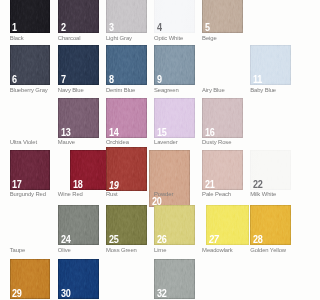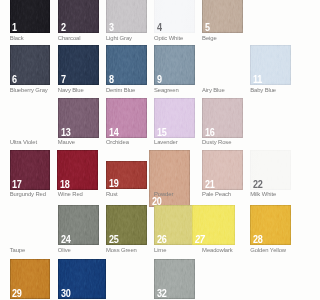--- a/index.html
+++ b/index.html
@@ -193,31 +193,31 @@
     <div class="cell" style="left: 9.7px; top: 149.7px; width: 40.8px; height: 40px;">
       <div class="sw" style="background: rgb(108, 38, 60); box-shadow: rgb(85, 30, 47) 0px 0px 0px 0.85px inset, rgb(92, 32, 51) 0px -1px 1.3px inset;">
         <svg class="tex">
           <rect width="100%" height="100%" filter="url(#fabric)"></rect>
         </svg>
         <div class="vig" style="background: linear-gradient(101deg, rgba(0, 0, 0, 0.03) 0%, rgba(255, 255, 255, 0.02) 44%, rgba(0, 0, 0, 0.027) 100%);"></div>
       </div>
       <div class="num" style="color: rgb(255, 255, 255);">17</div>
     </div>
     <div class="lbl" style="left: 9.7px; top: 192.2px; color: rgb(124, 124, 124);">Burgundy Red</div>
-    <div class="cell" style="left: 57px; top: 149.7px; width: 40.8px; height: 40px;">
+    <div class="cell" style="left: 70px; top: 149.7px; width: 40.8px; height: 40px;">
       <div class="sw" style="background: rgb(142, 25, 44); box-shadow: rgb(112, 20, 35) 0px 0px 0px 0.85px inset, rgb(121, 21, 38) 0px -1px 1.3px inset;">
         <svg class="tex">
           <rect width="100%" height="100%" filter="url(#fabric)"></rect>
         </svg>
         <div class="vig" style="background: linear-gradient(101deg, rgba(0, 0, 0, 0.03) 0%, rgba(255, 255, 255, 0.02) 44%, rgba(0, 0, 0, 0.027) 100%);"></div>
       </div>
       <div class="num" style="color: rgb(255, 255, 255);">18</div>
     </div>
     <div class="lbl" style="left: 57.8px; top: 192.2px; color: rgb(124, 124, 124);">Wine Red</div>
-    <div class="cell" style="left: 105.9px; top: 161px; width: 40.8px; height: 28px;">
+    <div class="cell" style="left: 105.9px; top: 147px; width: 40.8px; height: 44px; font-style: italic;">
       <div class="sw" style="background: rgb(164, 60, 53); box-shadow: rgb(130, 48, 42) 0px 0px 0px 0.85px inset, rgb(141, 52, 46) 0px -1px 1.3px inset;">
         <svg class="tex">
           <rect width="100%" height="100%" filter="url(#fabric)"></rect>
         </svg>
         <div class="vig" style="background: linear-gradient(101deg, rgba(0, 0, 0, 0.03) 0%, rgba(255, 255, 255, 0.02) 44%, rgba(0, 0, 0, 0.027) 100%);"></div>
       </div>
       <div class="num" style="color: rgb(255, 255, 255);">19</div>
     </div>
     <div class="lbl" style="left: 105.9px; top: 192.2px; color: rgb(124, 124, 124);">Rust</div>
     <div class="cell" style="left: 149px; top: 149.7px; width: 40.8px; height: 57px;">
@@ -274,21 +274,21 @@
     <div class="cell" style="left: 154px; top: 205px; width: 40.8px; height: 40px;">
       <div class="sw" style="background: rgb(218, 210, 127); box-shadow: rgb(197, 189, 114) 0px 0px 0px 0.85px inset, rgb(203, 196, 118) 0px -1px 1.3px inset;">
         <svg class="tex">
           <rect width="100%" height="100%" filter="url(#fabric)"></rect>
         </svg>
         <div class="vig" style="background: linear-gradient(101deg, rgba(0, 0, 0, 0.01) 0%, rgba(255, 255, 255, 0.008) 44%, rgba(0, 0, 0, 0.01) 100%);"></div>
       </div>
       <div class="num" style="color: rgb(255, 255, 255);">26</div>
     </div>
     <div class="lbl" style="left: 154px; top: 247.5px; color: rgb(124, 124, 124);">Lime</div>
-    <div class="cell" style="left: 192px; top: 205px; width: 43px; height: 40px; font-style: italic;">
+    <div class="cell" style="left: 206px; top: 205px; width: 43px; height: 40px; font-style: italic;">
       <div class="sw" style="background: rgb(243, 232, 100); box-shadow: rgb(226, 216, 93) 0px 0px 0px 0.85px inset, rgb(231, 221, 95) 0px -1px 1.3px inset;">
         <svg class="tex">
           <rect width="100%" height="100%" filter="url(#fabric)"></rect>
         </svg>
         <div class="vig" style="background: linear-gradient(101deg, rgba(0, 0, 0, 0.008) 0%, rgba(255, 255, 255, 0.004) 44%, rgba(0, 0, 0, 0.008) 100%);"></div>
       </div>
       <div class="num" style="color: rgb(255, 255, 255);">27</div>
     </div>
     <div class="lbl" style="left: 202.1px; top: 247.5px; color: rgb(124, 124, 124);">Meadowlark</div>
     <div class="cell" style="left: 250.2px; top: 205px; width: 40.8px; height: 40px;">
@@ -303,21 +303,21 @@
     <div class="lbl" style="left: 250.2px; top: 247.5px; color: rgb(124, 124, 124);">Golden Yellow</div>
     <div class="cell" style="left: 9.7px; top: 259px; width: 40.8px; height: 40px;">
       <div class="sw" style="background: rgb(198, 130, 40); box-shadow: rgb(164, 107, 33) 0px 0px 0px 0.85px inset, rgb(175, 115, 35) 0px -1px 1.3px inset;">
         <svg class="tex">
           <rect width="100%" height="100%" filter="url(#fabric)"></rect>
         </svg>
         <div class="vig" style="background: linear-gradient(101deg, rgba(0, 0, 0, 0.024) 0%, rgba(255, 255, 255, 0.016) 44%, rgba(0, 0, 0, 0.024) 100%);"></div>
       </div>
       <div class="num" style="color: rgb(255, 255, 255);">29</div>
     </div>
-    <div class="cell" style="left: 57.8px; top: 259px; width: 40.8px; height: 40px; padding-left: 7px;">
+    <div class="cell" style="left: 57.8px; top: 259px; width: 40.8px; height: 40px;">
       <div class="sw" style="background: rgb(20, 61, 123); box-shadow: rgb(16, 48, 96) 0px 0px 0px 0.85px inset, rgb(17, 52, 105) 0px -1px 1.3px inset;">
         <svg class="tex">
           <rect width="100%" height="100%" filter="url(#fabric)"></rect>
         </svg>
         <div class="vig" style="background: linear-gradient(101deg, rgba(0, 0, 0, 0.03) 0%, rgba(255, 255, 255, 0.02) 44%, rgba(0, 0, 0, 0.03) 100%);"></div>
       </div>
       <div class="num" style="color: rgb(255, 255, 255);">30</div>
     </div>
     <div class="cell" style="left: 154px; top: 259px; width: 40.8px; height: 40px;">
       <div class="sw" style="background: rgb(164, 170, 167); box-shadow: rgb(140, 145, 143) 0px 0px 0px 0.85px inset, rgb(148, 153, 150) 0px -1px 1.3px inset;">

